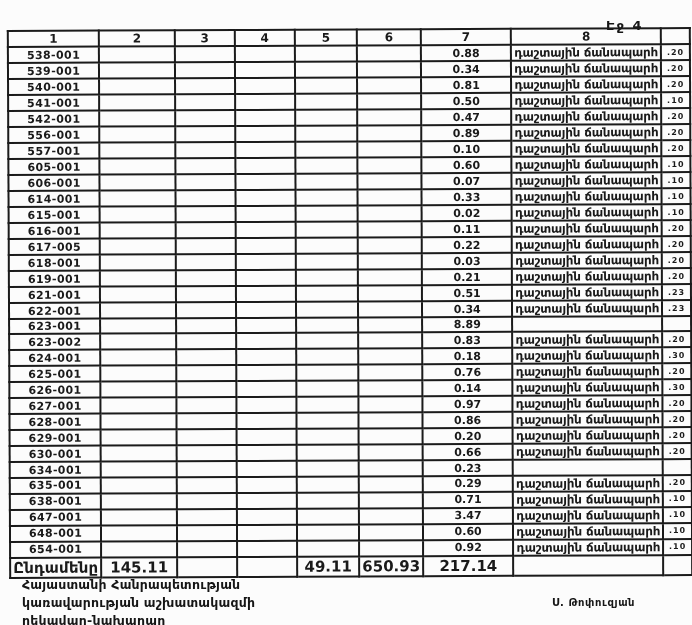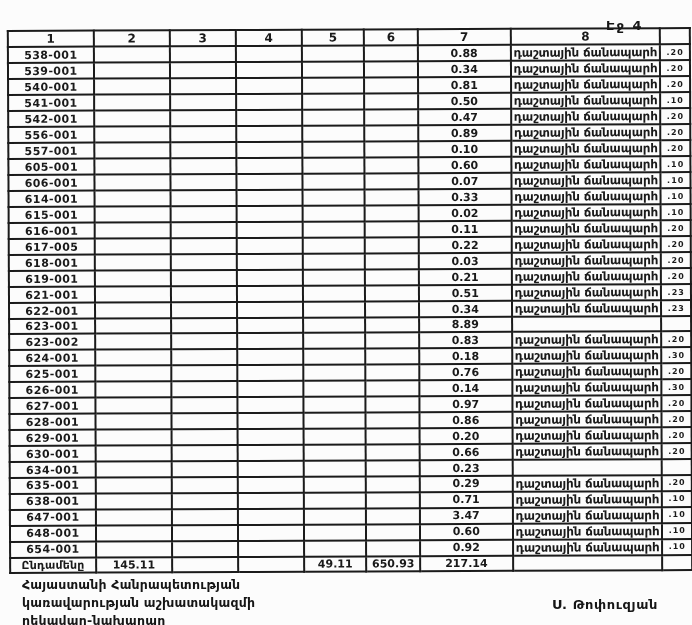--- a/index.html
+++ b/index.html
@@ -28,29 +28,29 @@
   table.sheet th{font-size:12px;font-weight:bold;text-align:center;height:12px;}
   td.code{font-size:11px;text-align:center;letter-spacing:.4px;margin-left:32px;}
   td.blank{}
   td.val{font-size:11px;text-align:center;}
   td.road{font-size:12px;text-align:left;padding-left:4px;letter-spacing:-.2px;}
   td.markcell{
     border:none;background:transparent;
     font-size:8px;font-weight:normal;color:#4a4a4a;
     text-align:center;padding-left:4px;letter-spacing:1px;
   }
-  tr.total td{font-size:11px;}
+  tr.total td{font-size:15px;}
   td.total-label{font-size:11px;text-align:center;letter-spacing:.2px;}
   .footer-block{
     position:absolute;left:22px;top:576px;
     font-size:12.5px;font-weight:bold;line-height:18px;letter-spacing:.2px;
   }
   .signature{
     position:absolute;left:552px;top:597px;
-    font-size:13px;font-weight:bold;letter-spacing:.6px;
+    font-size:10px;font-weight:bold;letter-spacing:.6px;
   }
 </style>
 </head>
 <body>
 
 <div class="page-label">Էջ 4</div>
 
 <div class="table-wrap">
   <table class="sheet">
     <colgroup>

